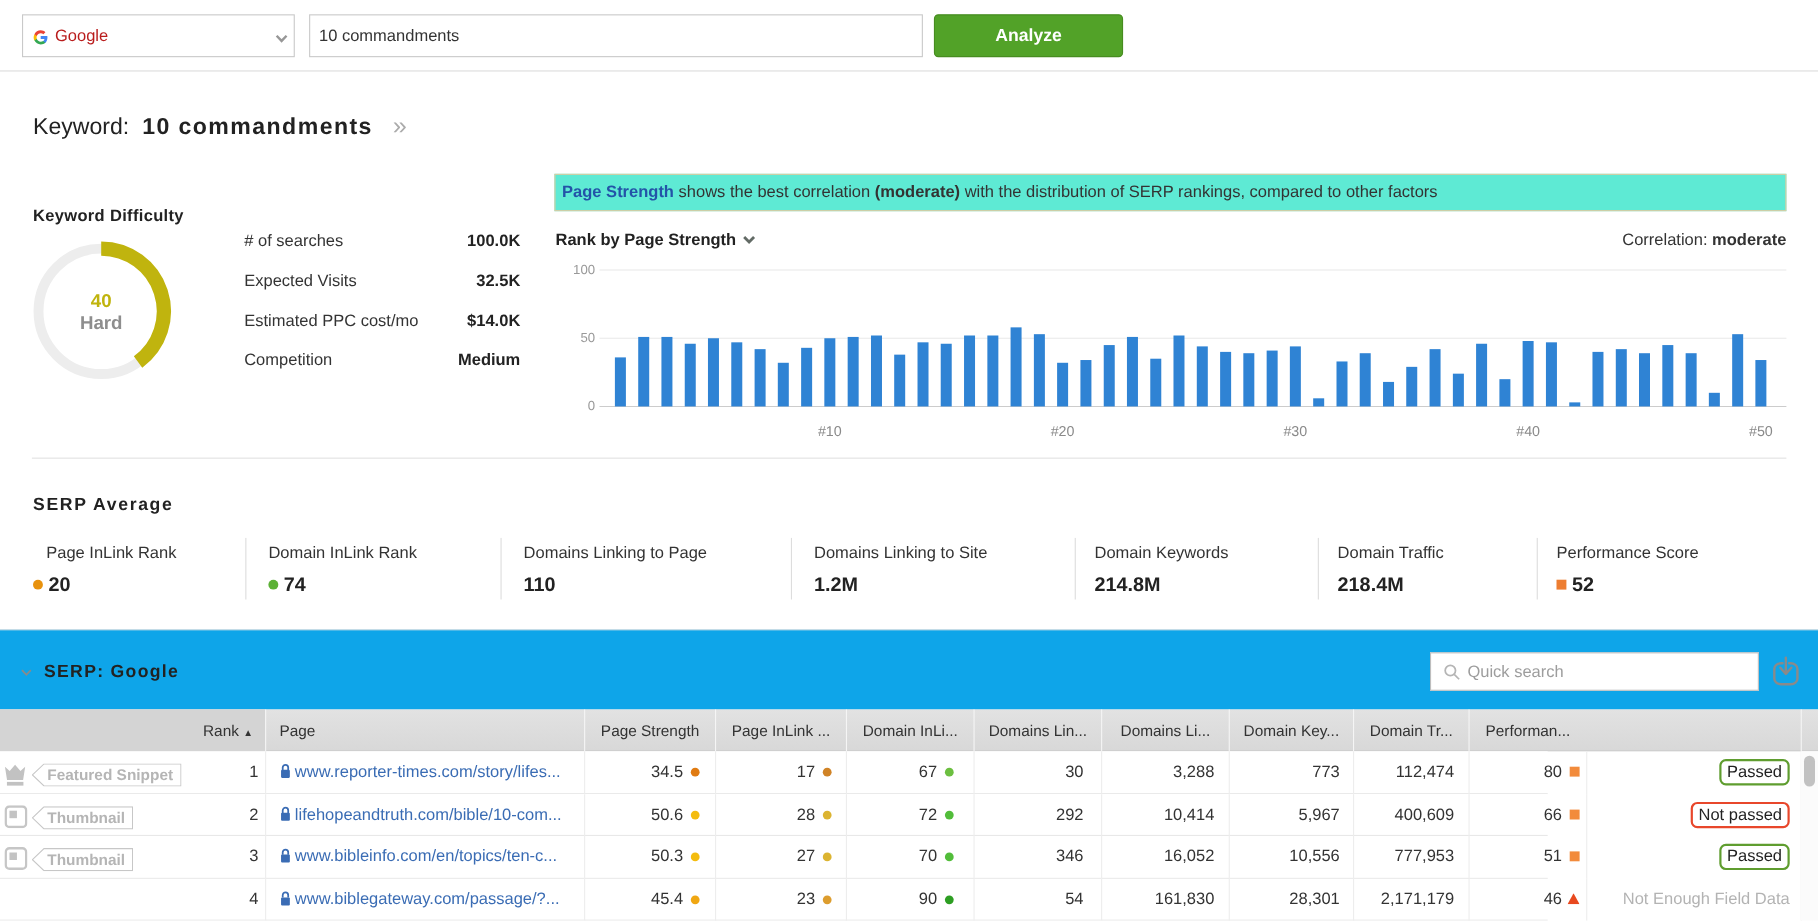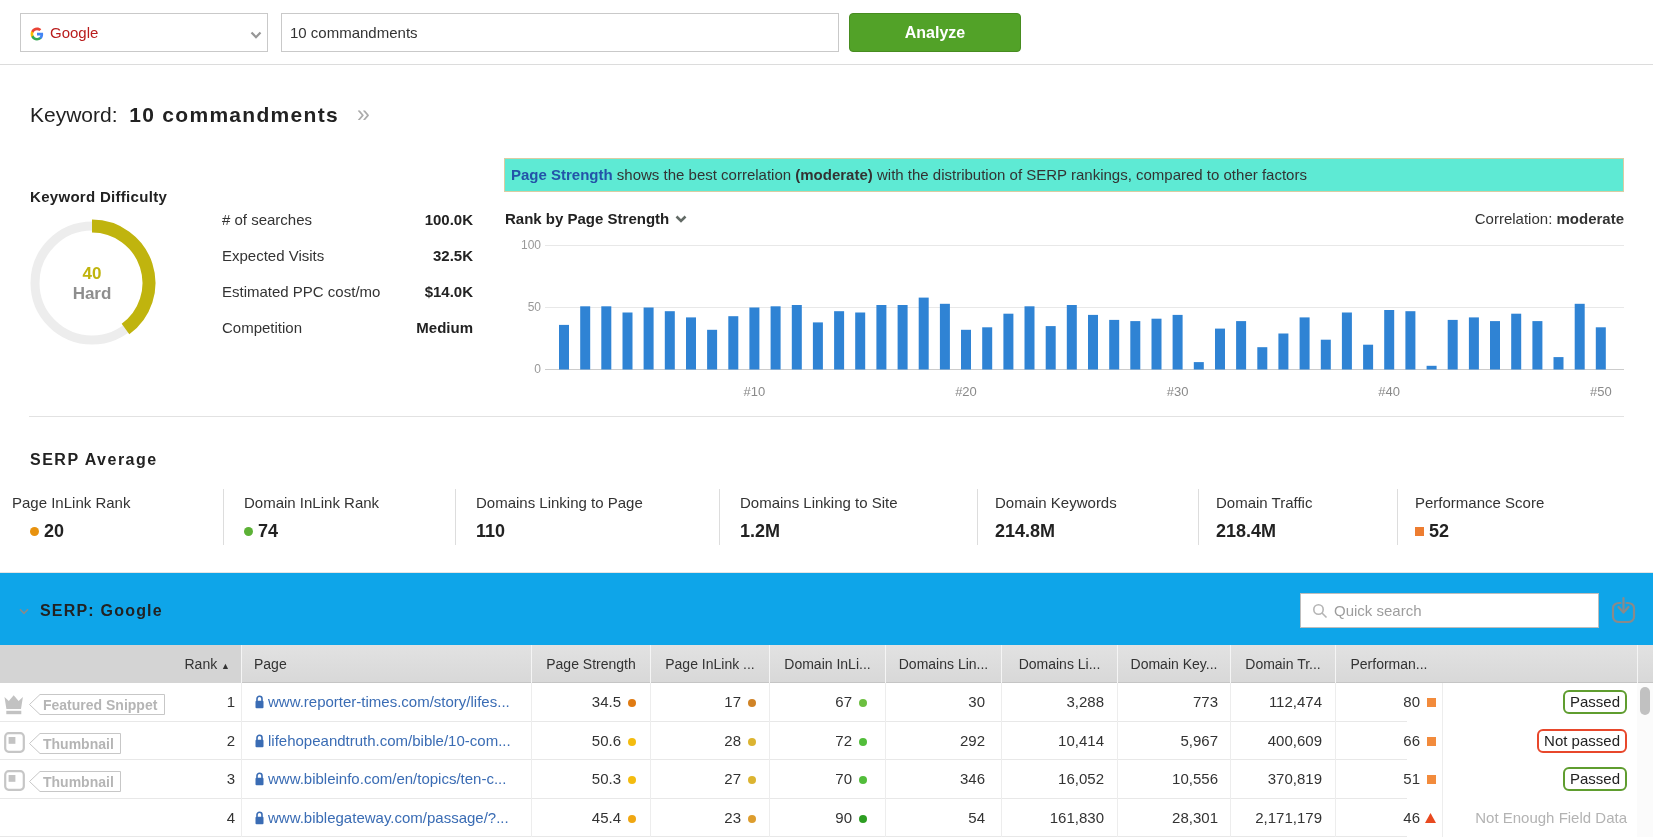--- a/index.html
+++ b/index.html
@@ -172,21 +172,21 @@
     <rect x="1006.2" y="75.7" width="10" height="55.8" fill="#2f83d4"></rect>
     <rect x="1027.4" y="83.1" width="10" height="48.4" fill="#2f83d4"></rect>
     <rect x="1048.5" y="119.1" width="10" height="12.4" fill="#2f83d4"></rect>
     <rect x="1069.7" y="65.8" width="10" height="65.7" fill="#2f83d4"></rect>
     <rect x="1090.8" y="89.3" width="10" height="42.2" fill="#2f83d4"></rect>
     <text x="1095.8" y="158" text-anchor="middle" font-size="13" fill="#8a8a8a">#50</text>
   </svg>
 <div id="hsep1"></div>
 
 <div id="serpavg-title">SERP Average</div>
-<div class="col-lbl" style="left:12px;">Page InLink Rank</div>
+<div class="col-lbl" style="left:42px;">Page InLink Rank</div>
 <div class="col-val" style="left:30px;"><span class="dot" style="background:#e8920e;"></span>20</div>
 <div class="vsep" style="left:223px;"></div>
 <div class="col-lbl" style="left:244px;">Domain InLink Rank</div>
 <div class="col-val" style="left:244px;"><span class="dot" style="background:#5cb136;"></span>74</div>
 <div class="vsep" style="left:455px;"></div>
 <div class="col-lbl" style="left:476px;">Domains Linking to Page</div>
 <div class="col-val" style="left:476px;">110</div>
 <div class="vsep" style="left:719px;"></div>
 <div class="col-lbl" style="left:740px;">Domains Linking to Site</div>
 <div class="col-val" style="left:740px;">1.2M</div>
@@ -329,21 +329,21 @@
       <div class="cell" style="left:255px;width:275px;overflow:hidden;"><svg width="9" height="14" viewBox="0 0 9 14" style="margin-right:4px;vertical-align:-2px;">
           <rect x="0.5" y="5.8" width="8" height="7.4" rx="1" fill="#3a6cb4"></rect>
           <path d="M2 6 v-2.2 a2.5 2.5 0 0 1 5 0 v2.2" fill="none" stroke="#3a6cb4" stroke-width="1.6"></path>
         </svg><span class="link">www.bibleinfo.com/en/topics/ten-c...</span></div>
       <div class="cell num" style="left:531px;width:105px;">50.3<span class="celldot" style="background:#f4bc0f;"></span></div>
       <div class="cell num" style="left:650px;width:106px;">27<span class="celldot" style="background:#dcb431;"></span></div>
       <div class="cell num" style="left:769px;width:98px;">70<span class="celldot" style="background:#52bd3a;"></span></div>
       <div class="cell num" style="left:885px;width:100px;">346</div>
       <div class="cell num" style="left:1001px;width:103px;">16,052</div>
       <div class="cell num" style="left:1117px;width:101px;">10,556</div>
-      <div class="cell num" style="left:1230px;width:92px;">370,819</div>
+      <div class="cell num" style="left:1230px;width:92px;">777,953</div>
       <div class="cell num" style="left:1335px;width:101px;">51<span class="cellsq" style="background:#f28b3c;"></span></div>
       <div class="cell num" style="left:1442px;width:185px;"><span class="badge pass">Passed</span></div>
     </div>
     <div class="row" style="top:798.5px;">
       <div class="colsep" style="left:241px;"></div>
       <div class="colsep" style="left:531px;"></div>
       <div class="colsep" style="left:650px;"></div>
       <div class="colsep" style="left:769px;"></div>
       <div class="colsep" style="left:885px;"></div>
       <div class="colsep" style="left:1001px;"></div>

